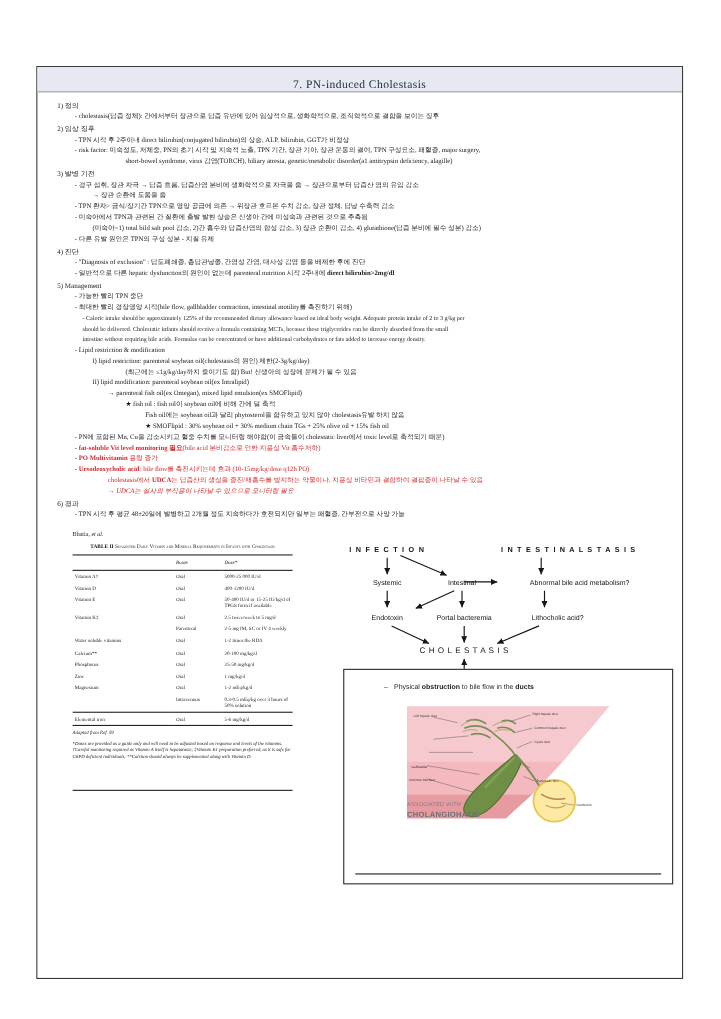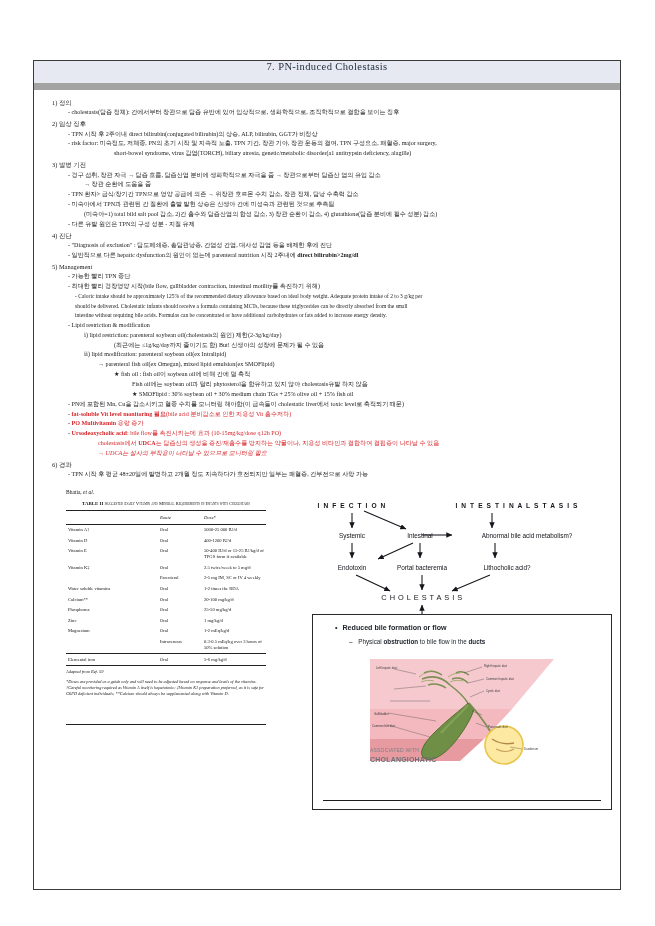--- a/index.html
+++ b/index.html
@@ -22,23 +22,23 @@
     top: 60px;
     width: 588px;
     height: 830px;
     border: 1px solid #3a3a3a;
     background: #ffffff;
     box-sizing: border-box;
   }
   .title-bar {
     height: 22px;
     background: #e6e8f2;
-    border-bottom: 7px solid #a3a3a3;
+    border-bottom: 1px solid #a3a3a3;
     display: flex;
-    align-items: flex-start;
+    align-items: flex-end;
     justify-content: center;
   }
   .title-bar .title-text {
     font-size: 10.5px;
     letter-spacing: 0.4px;
     color: #22303f;
     font-family: "Liberation Serif", serif;
   }
   .body-area {
     padding: 7px 10px 0 10px;
@@ -401,21 +401,20 @@
             <text x="40" y="71">Endotoxin</text>
             <text x="110" y="71">Portal bacteremia</text>
             <text x="195" y="71">Lithocholic acid?</text>
             <text x="110" y="101" font-size="7.4" letter-spacing="0.5">C H O L E S T A S I S</text>
             <text x="110" y="126">Multifactors</text>
           </g>
         </svg>
       </div>
 
       <div class="slide">
-        <div class="b1">Reduced bile formation or flow</div>
         <div class="b2">
           <span>Physical </span><span class="b">obstruction</span><span> to bile flow in the </span><span class="b">ducts</span>
         </div>
 
         <div class="anat">
           <svg class="bg" viewBox="0 0 196 118">
 
             <path d="M6,6 L190,6 L148,56 L6,56 Z" fill="#f5c9ce"></path>
             <path d="M6,56 L148,56 L120,86 L6,86 Z" fill="#f3b9bf"></path>
             <path d="M6,86 L120,86 L96,108 L6,108 Z" fill="#e79aa0"></path>

